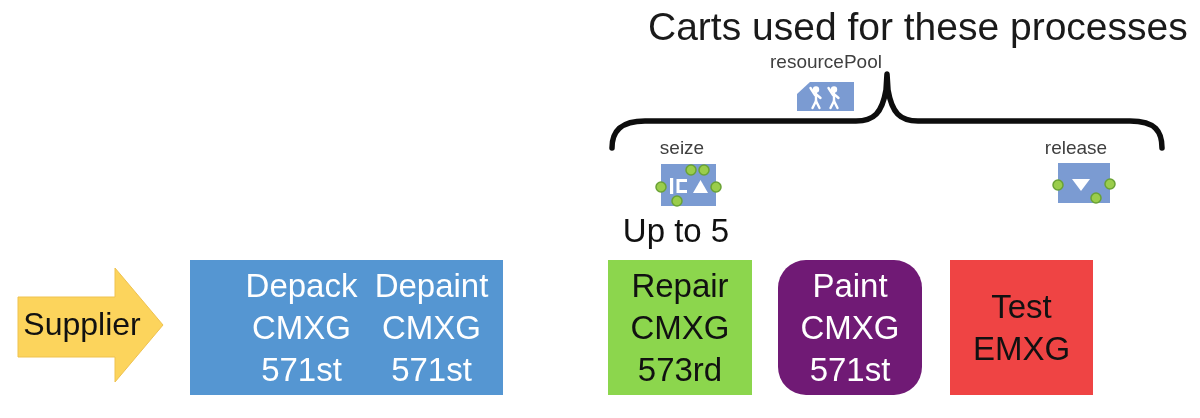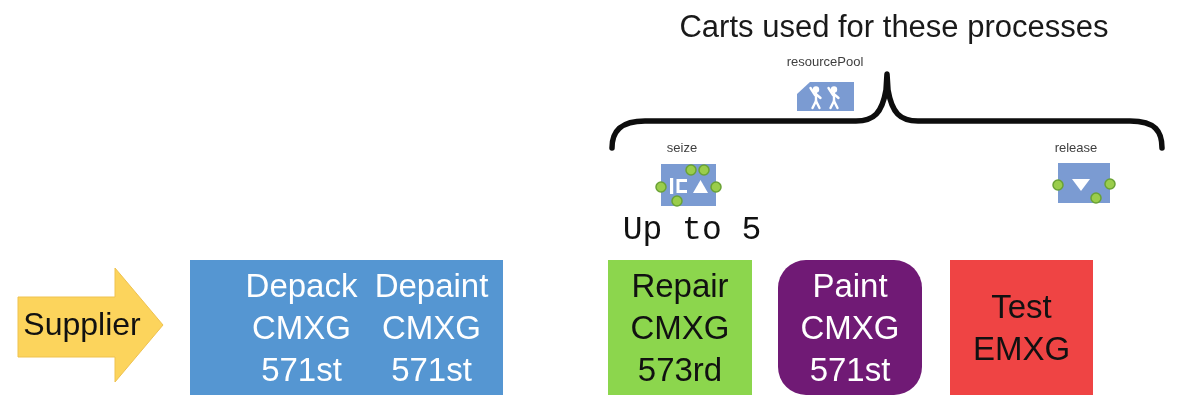--- a/index.html
+++ b/index.html
@@ -2,34 +2,34 @@
 <html><head>
 <meta charset="utf-8">
 <style>
   html,body { margin:0; padding:0; background:#ffffff; }
   .canvas {
     position:relative; width:1200px; height:418px; background:#ffffff;
     font-family:"Liberation Sans", sans-serif; overflow:hidden;
   }
   .abs { position:absolute; }
   .title {
-    left:648px; top:6px; width:492px; text-align:center;
-    font-size:31px; line-height:42px; color:#1a1a1a; white-space:nowrap;
+    left:648px; top:6px; width:492px; text-align:right;
+    font-size:39px; line-height:42px; color:#1a1a1a; white-space:nowrap;
   }
   .small-label {
-    font-size:13px; line-height:18px; color:#3f3f3f; text-align:center;
+    font-size:19px; line-height:18px; color:#3f3f3f; text-align:center;
   }
   .pool-label   { left:770px; top:53px;  width:110px; }
   .seize-label  { left:638px; top:139px; width:88px;  }
   .release-label{ left:1028px;top:139px; width:96px;  }
   .cap-label {
     top:211px; text-align:center; font-size:33px; line-height:40px;
     color:#111111; white-space:nowrap;
   }
-  .cap-repair { left:620px; width:144px;font-family:Liberation Mono, monospace; }
+  .cap-repair { left:604px; width:144px; }
   .cap-paint  { left:778px; width:144px; }
   .cap-test   { left:940px; width:163px; }
   .process-box {
     top:260px; height:135px; display:flex; align-items:center; justify-content:center;
     text-align:center; font-size:33px; line-height:42px; white-space:pre-line;
   }
   .box-1 { left:190px; width:143px; }
   .box-2 { left:360px; width:143px; }
   .box-3 { left:608px; width:144px; }
   .box-4 { left:778px; width:144px; }

